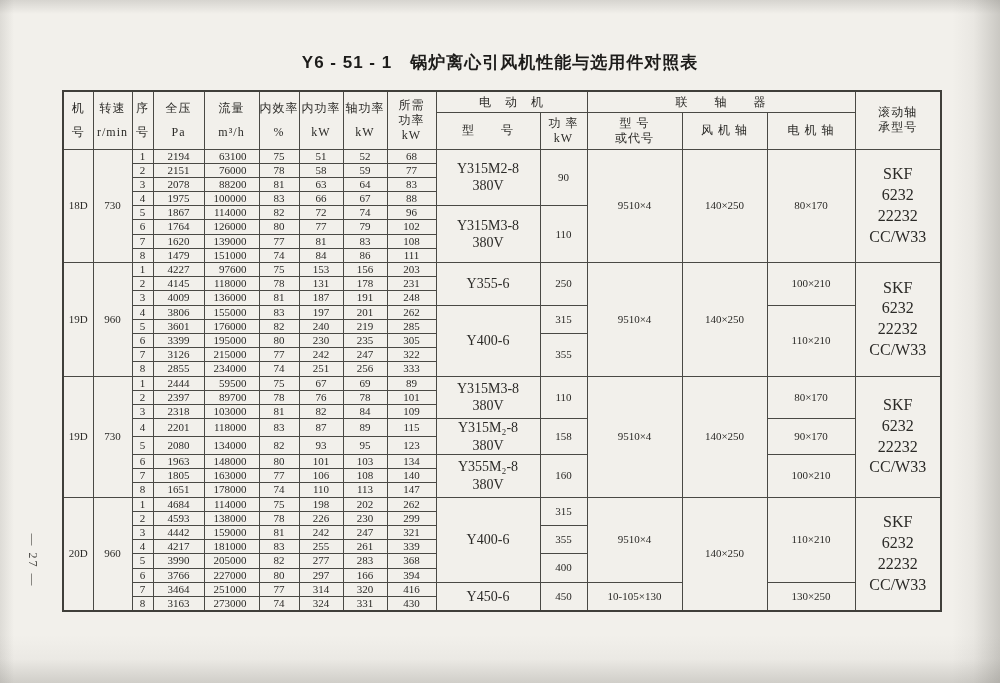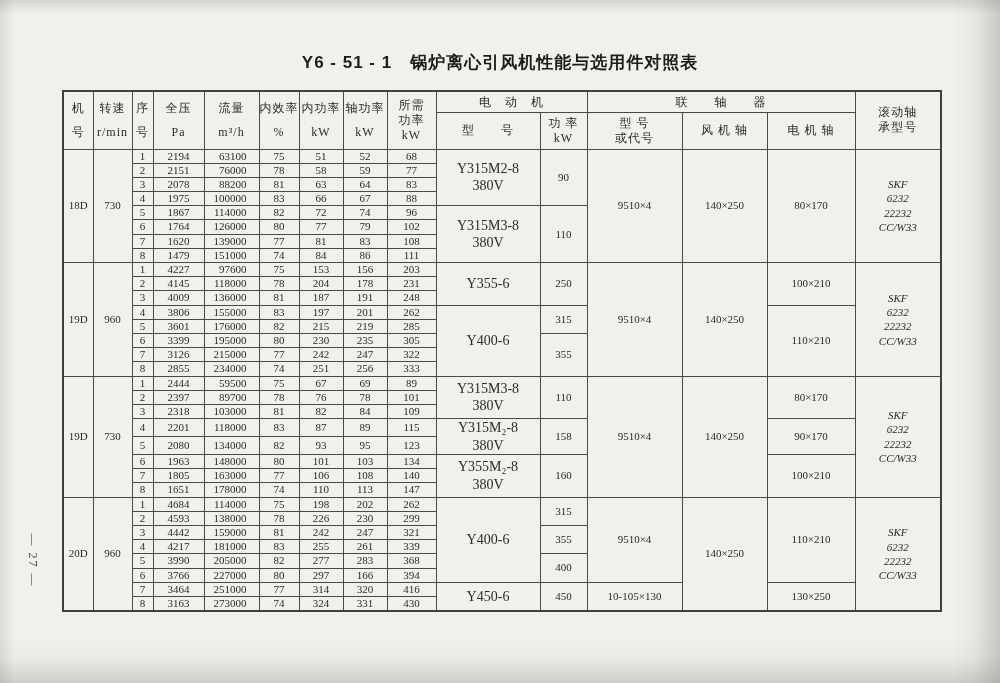--- a/index.html
+++ b/index.html
@@ -38,21 +38,21 @@
   .perf{border:2px solid #403f3a;}
   .perf thead th{font-size:12px;font-weight:normal;letter-spacing:1px;}
   .perf thead tr.h1{height:21px;}
   .perf thead tr.h2{height:37px;padding-left:8px;}
   .perf thead th.tall{line-height:2.0;}
   .perf thead th.med{line-height:1.25;}
   .perf tbody tr{height:13.75px;}
   .perf tbody td{font-size:11px;}
   .perf td.flow{text-align:right;padding-right:12px;}
   .perf td.model{font-size:14px;line-height:1.25;}
-  .perf td.bearing{font-size:11px;line-height:1.3;font-style:italic;}
+  .perf td.bearing{font-size:16px;line-height:1.3;}
 
   .note{
     position:absolute;left:40px;top:596px;width:920px;
     font-size:11.5px;letter-spacing:0.3px;color:#2b2a27;
   }
   .page-number{
     position:absolute;left:0px;top:553px;width:64px;text-align:center;
     transform:rotate(90deg);
     font-size:12px;letter-spacing:2px;color:#504f4b;
   }
@@ -228,21 +228,21 @@
           <td rowspan="8" class="bearing">SKF
 6232
 22232
 CC/W33</td>
         </tr>
         <tr>
           <td>2</td>
           <td>4145</td>
           <td class="flow">118000</td>
           <td>78</td>
-          <td>204</td>
+          <td>131</td>
           <td>178</td>
           <td>231</td>
         </tr>
         <tr>
           <td>3</td>
           <td>4009</td>
           <td class="flow">136000</td>
           <td>81</td>
           <td>187</td>
           <td>191</td>
@@ -258,21 +258,21 @@
           <td>262</td>
           <td rowspan="5" class="model">Y400-6</td>
           <td rowspan="2">315</td>
           <td rowspan="5">110×210</td>
         </tr>
         <tr>
           <td>5</td>
           <td>3601</td>
           <td class="flow">176000</td>
           <td>82</td>
-          <td>215</td>
+          <td>240</td>
           <td>219</td>
           <td>285</td>
         </tr>
         <tr>
           <td>6</td>
           <td>3399</td>
           <td class="flow">195000</td>
           <td>80</td>
           <td>230</td>
           <td>235</td>

